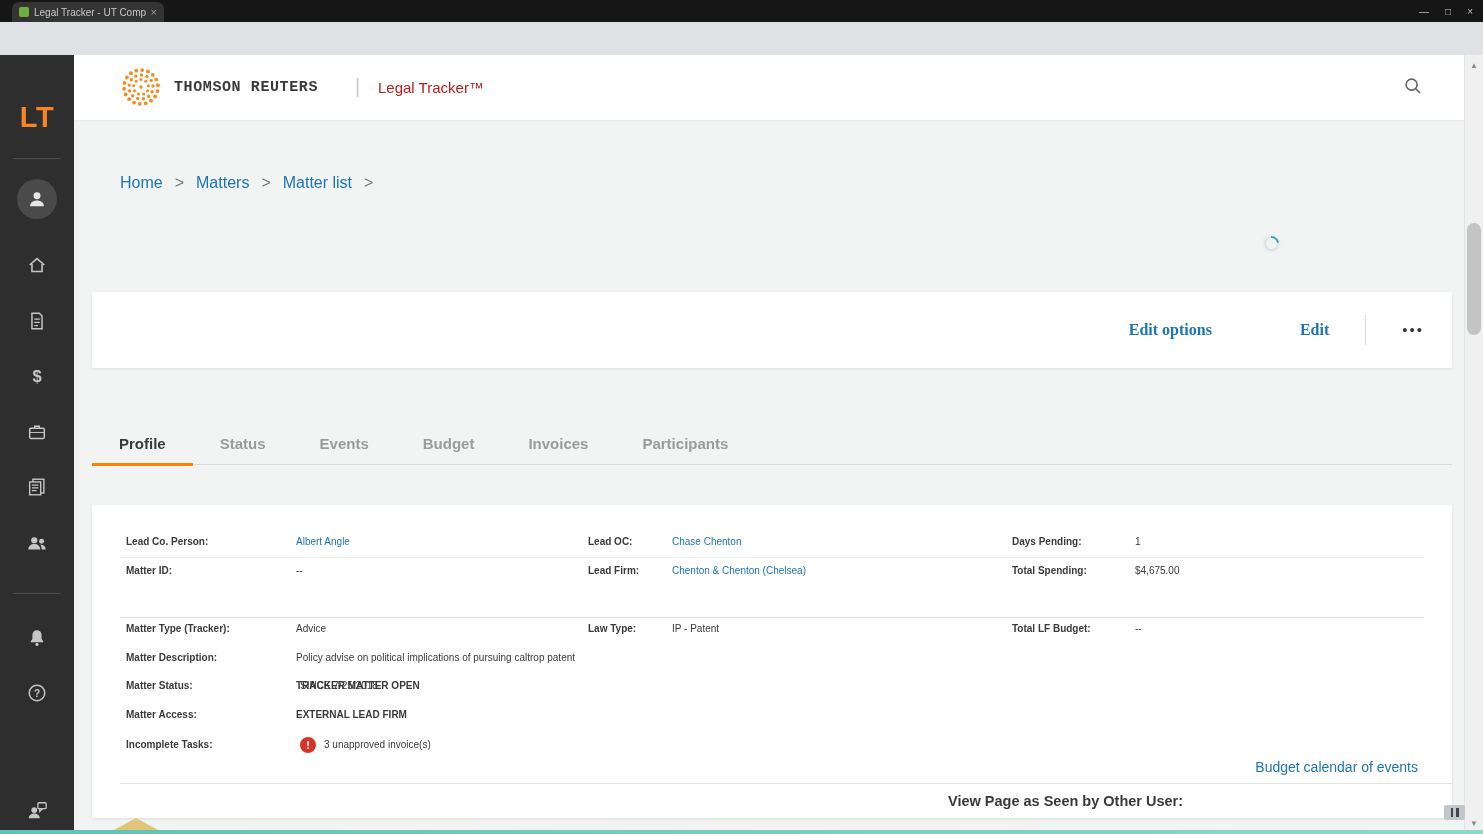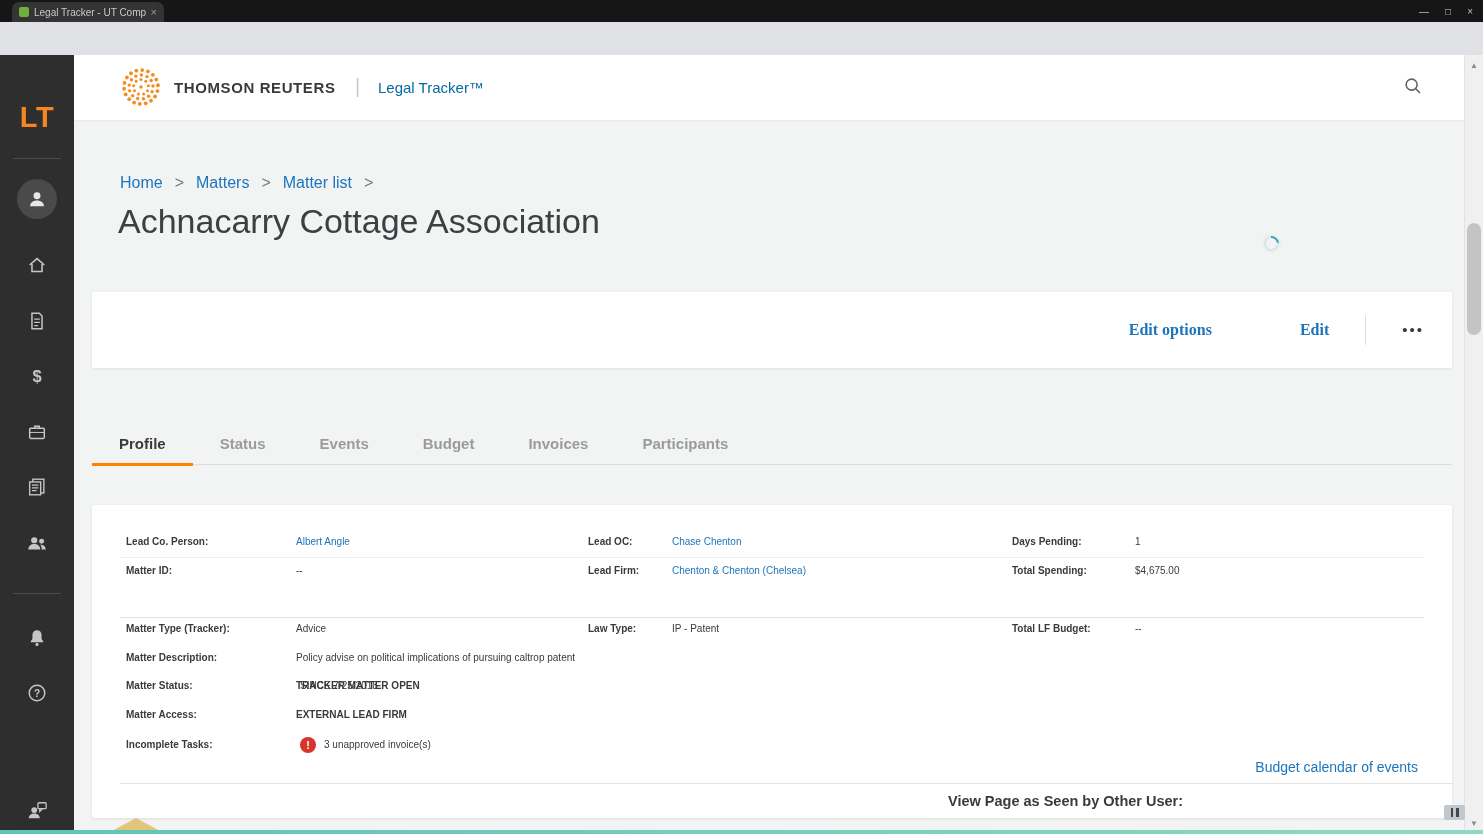--- a/index.html
+++ b/index.html
@@ -37,23 +37,23 @@
   .profile-bubble svg { width:22px; height:22px; }
   .sb-icon { position:absolute; left:0; width:74px; display:flex; justify-content:center; cursor:pointer; }
   .sb-icon svg { width:22px; height:22px; }
   .si-home{top:199px} .si-doc{top:255px} .si-dollar{top:310px} .si-case{top:366px}
   .si-reports{top:421px} .si-people{top:477px} .si-bell{top:572px} .si-help{top:627px} .si-feedback{top:745px}
 
   
   .app-header { position:absolute; left:74px; top:55px; width:1390px; height:65px; background:#fff; z-index:20; box-shadow:0 1px 2px rgba(0,0,0,.05); }
   .tr-logo { position:absolute; left:46px; top:11px; width:42px; height:42px; }
   .tr-logo svg { width:42px; height:42px; display:block; }
-  .brand { position:absolute; left:100px; top:24px; font-size:15px; font-weight:700; color:#3a3a3a; letter-spacing:.6px; }
+  .brand { position:absolute; left:100px; top:24px; font-size:15px; font-weight:700; color:#3a3a3a; letter-spacing:.6px;font-family:Liberation Mono, monospace; }
   .brand-sep { position:absolute; left:281px; top:20px; font-size:20px; color:#c9c9c9; font-weight:300; }
-  .product { position:absolute; left:304px; top:24px; font-size:15px; color:#0369a1; }
+  .product { position:absolute; left:304px; top:24px; font-size:15px; color:#b91c1c; }
   .search-btn { position:absolute; left:1328px; top:20px; width:26px; height:26px; cursor:pointer; }
   .search-btn svg { width:22px; height:22px; }
 
   
   .content { position:absolute; left:74px; top:120px; width:1390px; height:714px; background:#f2f3f3; }
   .breadcrumb { position:absolute; left:46px; top:54px; font-size:16px; color:#6b6b6b; display:flex; gap:12px; }
   .breadcrumb a { color:#1c75bc; text-decoration:none; cursor:pointer; }
   .crumb-sep { color:#757575; }
   .page-title { position:absolute; left:44px; top:82px; font-size:34px; font-weight:400; color:#3c4043; white-space:nowrap; }
   .spinner { position:absolute; left:1190px; top:116px; width:15px; height:15px; border-radius:50%;
@@ -244,21 +244,20 @@
 
     <nav class="breadcrumb">
       <a>Home</a>
       <span class="crumb-sep">&gt;</span>
       <a>Matters</a>
       <span class="crumb-sep">&gt;</span>
       <a>Matter list</a>
       <span class="crumb-sep">&gt;</span>
     </nav>
 
-    <h1 class="page-title">Achnacarry Cottage Association</h1>
 
     <div class="spinner"></div>
 
     <div class="card toolbar-card">
       <span class="tb-link tb-gap1">Edit options</span>
       <span class="tb-link">Edit</span>
       <span class="tb-divider"></span>
       <span class="tb-more">•••</span>
     </div>
 

